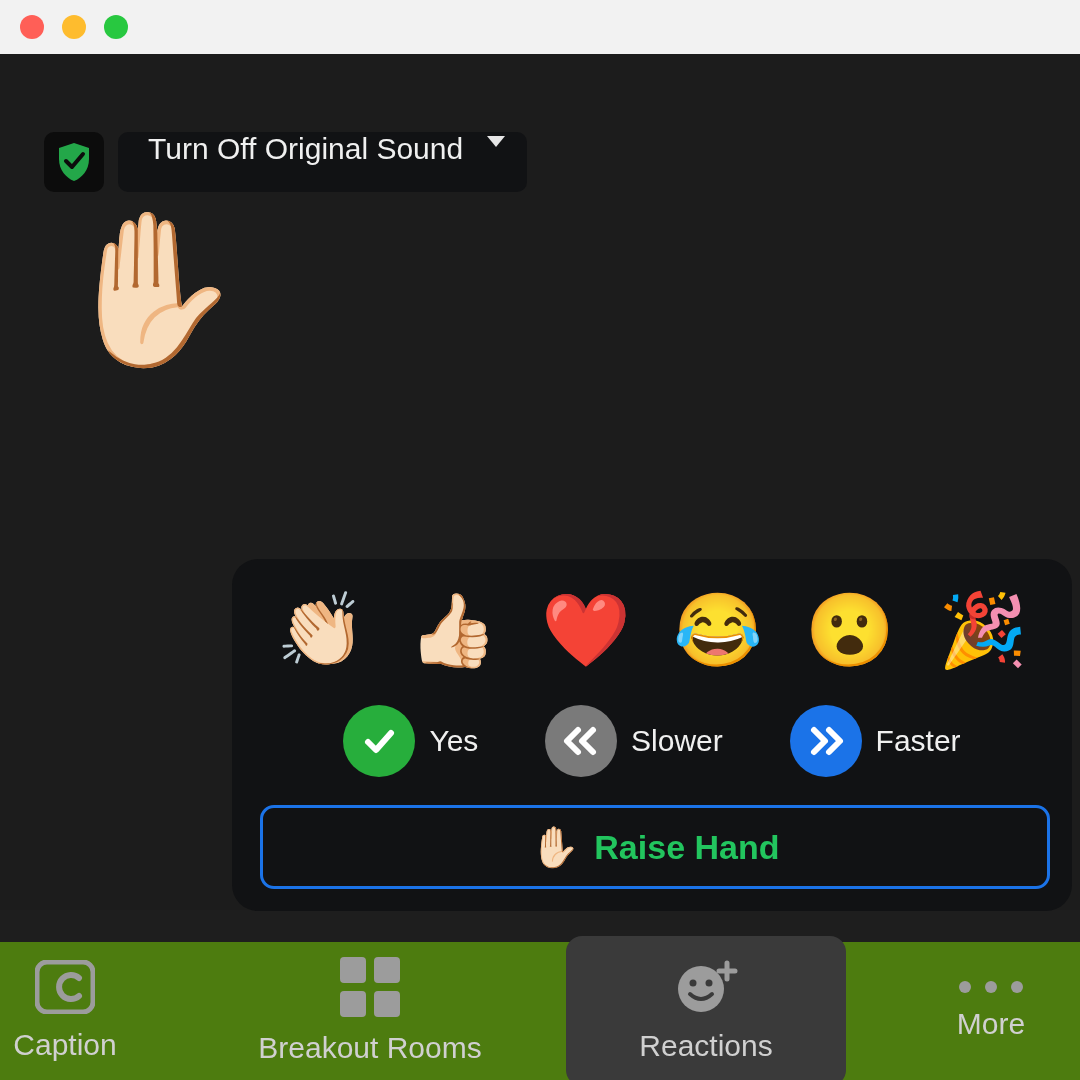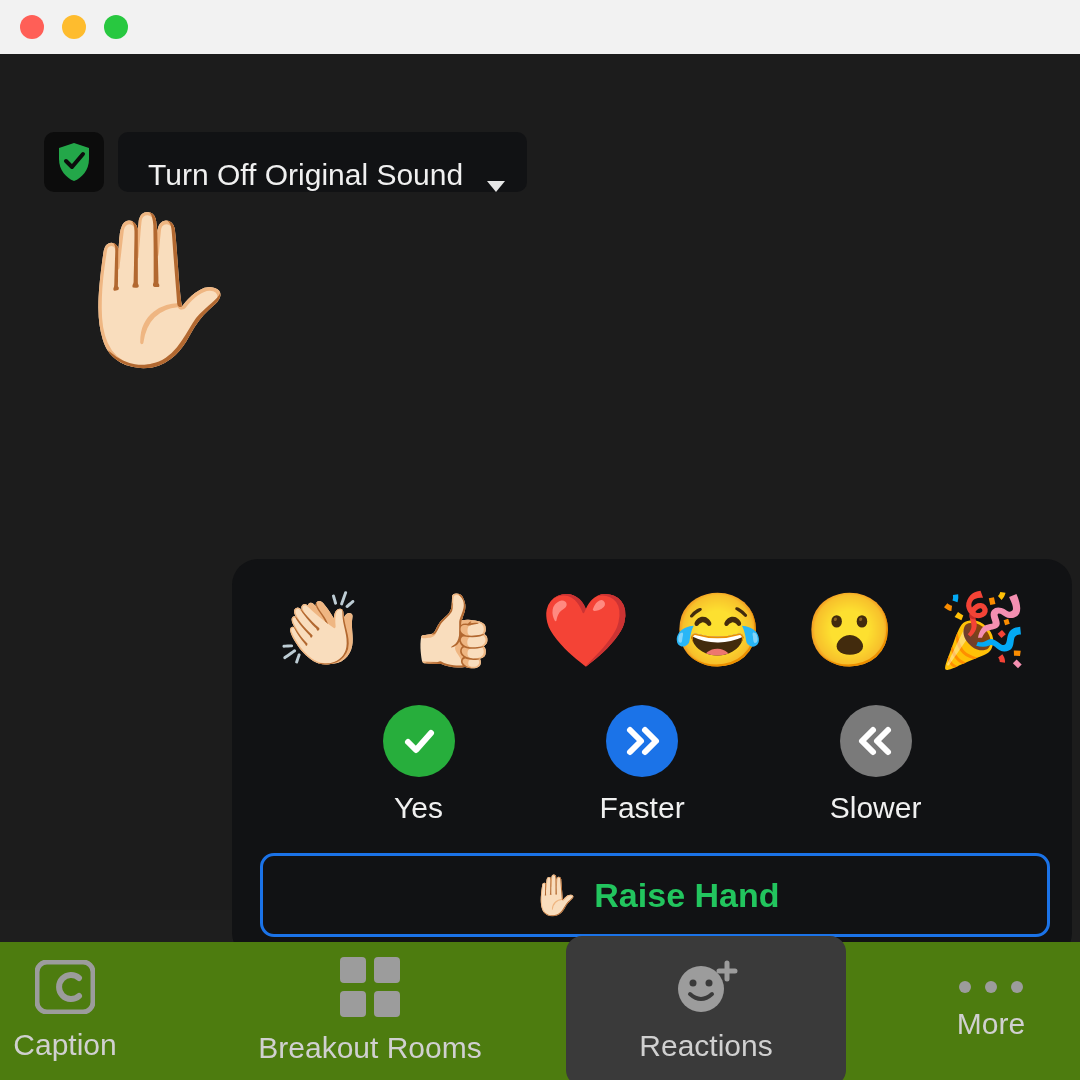--- a/index.html
+++ b/index.html
@@ -9,31 +9,31 @@
   .tl-red{background:#ff5f57;}
   .tl-yellow{background:#febc2e;}
   .tl-green{background:#28c840;}
   
   .video-area{position:absolute;left:0;right:0;top:54px;bottom:170px;background:#1c1c1c;}
   
   .left-strip{position:absolute;left:0;top:54px;width:6px;height:335px;background:#000;}
   
   .top-controls{position:absolute;left:44px;top:78px;display:flex;align-items:center;gap:14px;}
   .shield-box{width:60px;height:60px;background:#0c0c0c;border-radius:10px;display:flex;align-items:center;justify-content:center;}
-  .sound-dd{height:60px;background:#111214;border-radius:10px;display:flex;align-items:flex-end;padding:0 22px 0 30px;gap:24px;}
+  .sound-dd{height:60px;background:#111214;border-radius:10px;display:flex;align-items:flex-start;padding:0 22px 0 30px;gap:24px;}
   .sound-dd .label{font-size:30px;color:#f0f0f0;font-weight:400;}
   .sound-dd .caret{width:0;height:0;border-left:9px solid transparent;border-right:9px solid transparent;border-top:11px solid #e6e6e6;margin-top:4px;}
   
   .raised-hand-indicator{position:absolute;left:58px;top:160px;font-size:150px;line-height:1;}
   
   .reactions-popover{position:absolute;left:232px;top:505px;width:840px;background:#111214;border-radius:26px;padding:26px 28px 22px 28px;box-sizing:border-box;}
   .emoji-row{display:flex;justify-content:space-between;padding:0 6px 0 6px;}
   .emoji-btn{width:110px;height:90px;border-radius:14px;display:flex;align-items:center;justify-content:center;font-size:72px;cursor:pointer;}
   .feedback-row{display:flex;justify-content:space-around;margin-top:30px;padding:0 50px;}
-  .fb-item{display:flex;flex-direction:column;align-items:center;gap:14px;cursor:pointer;}
+  .fb-item{display:flex;flex-direction:row;align-items:center;gap:14px;cursor:pointer;}
   .circle{width:72px;height:72px;border-radius:50%;display:flex;align-items:center;justify-content:center;}
   .c-green{background:#27ae3c;}
   .c-red{background:#e02626;}
   .c-gray{background:#7a7a7a;}
   .c-blue{background:#1b73e8;}
   .fb-label{font-size:30px;color:#f0f0f0;font-weight:400;}
   .raise-hand-btn{margin-top:28px;width:100%;height:78px;border:3px solid #1b73e8;border-radius:14px;background:#111214;display:flex;align-items:center;justify-content:center;gap:14px;cursor:pointer;}
   .raise-hand-btn .emoji{font-size:40px;}
   .raise-hand-btn .txt{font-size:34px;font-weight:700;color:#22c55e;}
   
@@ -92,34 +92,34 @@
     <div class="feedback-row">
       <div class="fb-item">
         <div class="circle c-green">
           <svg width="40" height="40" viewBox="0 0 40 40">
               <path d="M9 21 L17 29 L32 12" stroke="#fff" stroke-width="6" fill="none" stroke-linecap="round" stroke-linejoin="round"></path>
             </svg>
         </div>
         <div class="fb-label">Yes</div>
       </div>
       <div class="fb-item">
+        <div class="circle c-gray">
+          <svg width="44" height="36" viewBox="0 0 44 36">
+              <path d="M19 7 L8 18 L19 29 M34 7 L23 18 L34 29" stroke="#fff" stroke-width="6" fill="none" stroke-linecap="round" stroke-linejoin="round"></path>
+            </svg>
+        </div>
+        <div class="fb-label">Slower</div>
+      </div>
+      <div class="fb-item">
         <div class="circle c-blue">
           <svg width="44" height="36" viewBox="0 0 44 36">
               <path d="M10 7 L21 18 L10 29 M25 7 L36 18 L25 29" stroke="#fff" stroke-width="6" fill="none" stroke-linecap="round" stroke-linejoin="round"></path>
             </svg>
         </div>
         <div class="fb-label">Faster</div>
-      </div>
-      <div class="fb-item">
-        <div class="circle c-gray">
-          <svg width="44" height="36" viewBox="0 0 44 36">
-              <path d="M19 7 L8 18 L19 29 M34 7 L23 18 L34 29" stroke="#fff" stroke-width="6" fill="none" stroke-linecap="round" stroke-linejoin="round"></path>
-            </svg>
-        </div>
-        <div class="fb-label">Slower</div>
       </div>
     </div>
 
     <div class="raise-hand-btn">
       <span class="emoji">✋🏻</span>
       <span class="txt">Raise Hand</span>
     </div>
   </div>
 
 </div>

